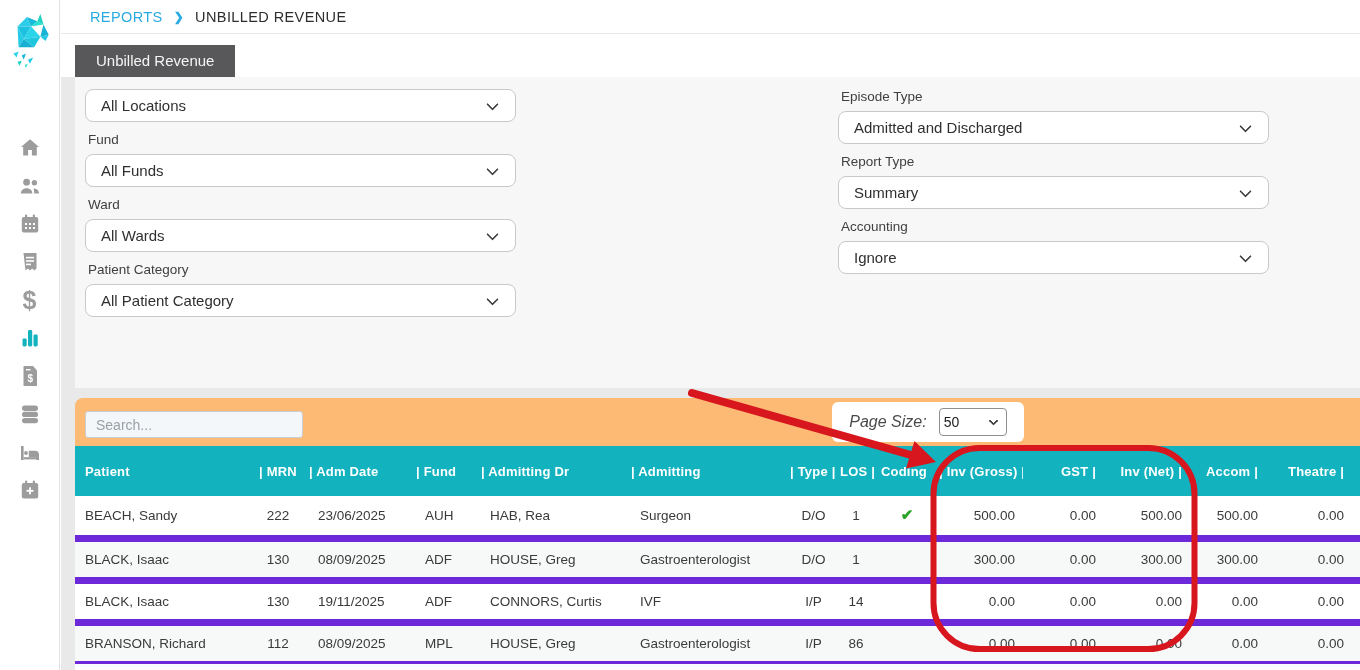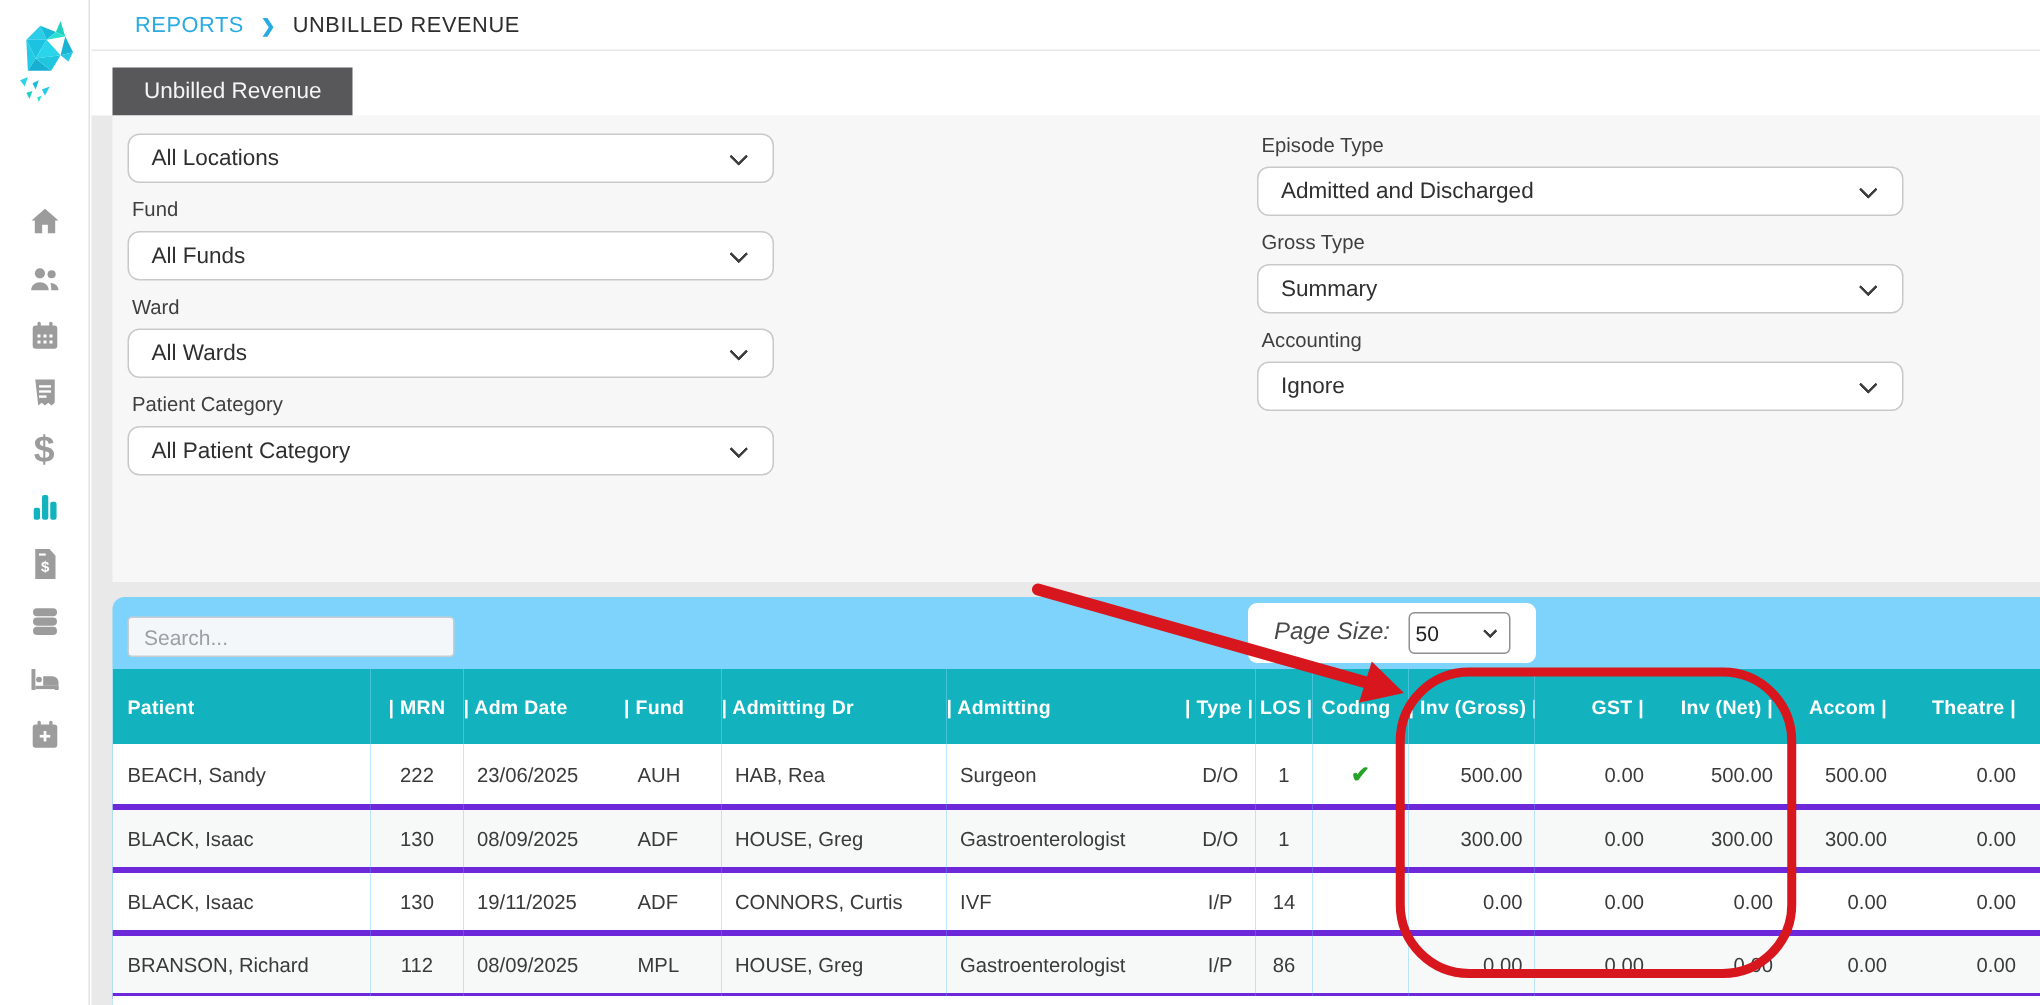--- a/index.html
+++ b/index.html
@@ -45,42 +45,42 @@
   .flabel { font-size:13.5px; color:#3f3f3f; margin:0 0 7px 3px; }
   .fselect { position:relative; height:33px; background:#fff; border:1px solid #c9c9c9;
     border-radius:8px; display:flex; align-items:center; padding-left:15px;
     font-size:15px; color:#2f2f2f; cursor:pointer; }
   .chev { position:absolute; right:18px; top:50%; width:9px; height:9px;
     border-right:2px solid #3d3d3d; border-bottom:2px solid #3d3d3d;
     transform:translateY(-68%) rotate(45deg); border-radius:1px; }
 
   
   #card { position:absolute; left:14px; top:364px; width:1285px; height:272px;
-    background:#7dd3fc; border-radius:8px 0 0 0; overflow:hidden; }
+    background:#fdba74; border-radius:8px 0 0 0; overflow:hidden; }
   #searchbox { position:absolute; left:10px; top:13px; width:218px; height:27px;
     background:#f3f7fa; border:1px solid #c9cdd1; border-radius:3px;
     padding:0 10px; font-size:14px; color:#333;
     font-family:"Liberation Sans", sans-serif; }
   #searchbox::placeholder { color:#9aa0a6; }
   #pagesize { position:absolute; left:757px; top:4px; width:192px; height:40px;
     background:#fff; border-radius:6px; display:flex; align-items:center;
     justify-content:center; gap:12px; }
   #pagesize-label { font-size:16px; color:#4a4a4a;font-style:italic; }
   #pagesize-select { position:relative; width:68px; height:28px; background:#fff;
     border:1px solid #8f8f8f; border-radius:4px; display:flex; align-items:center;
     padding-left:4px; font-size:14px; color:#222; cursor:pointer; }
   #pagesize-select .chev { right:9px; width:7px; height:7px; }
 
   
   #grid { position:absolute; left:0; top:48px; width:1285px;
     border-collapse:collapse; table-layout:fixed; }
   #grid thead tr { height:50px; background:#12b2be; }
   #grid th { color:#fff; font-size:13px; font-weight:bold; letter-spacing:.2px;
     white-space:nowrap; overflow:hidden; cursor:pointer; }
-  #grid tbody tr { height:42px; background:#fff; border-bottom:4px solid #6d28d9;
+  #grid tbody tr { height:42px; background:#fff; border-bottom:7px solid #6d28d9;
     cursor:pointer;padding-left:20px; }
   #grid tbody tr:nth-child(even) { background:#f7f8f8; }
   #grid td { font-size:13.5px; color:#3a3a3a; white-space:nowrap; overflow:hidden; }
   th.c0, td.c0 { text-align:left; padding-left:10px; }
   th.c1 { text-align:center; } td.c1 { text-align:center; }
   th.c2, th.c3, th.c4, th.c5 { text-align:left; }
   td.c2, td.c3, td.c4, td.c5 { text-align:left; padding-left:9px; }
   th.c6 { text-align:left; } td.c6 { text-align:center; }
   th.c7 { text-align:right; } td.c7 { text-align:center; }
   th.c8 { text-align:left; padding-left:6px; } td.c8 { text-align:center; }
@@ -248,21 +248,21 @@
     </div>
     <div class="fcol right">
       <div class="fgroup">
         <div class="flabel">Episode Type</div>
         <div class="fselect">
           <span>Admitted and Discharged</span>
           <span class="chev"></span>
         </div>
       </div>
       <div class="fgroup">
-        <div class="flabel">Gross Type</div>
+        <div class="flabel">Report Type</div>
         <div class="fselect">
           <span>Summary</span>
           <span class="chev"></span>
         </div>
       </div>
       <div class="fgroup">
         <div class="flabel">Accounting</div>
         <div class="fselect">
           <span>Ignore</span>
           <span class="chev"></span>

